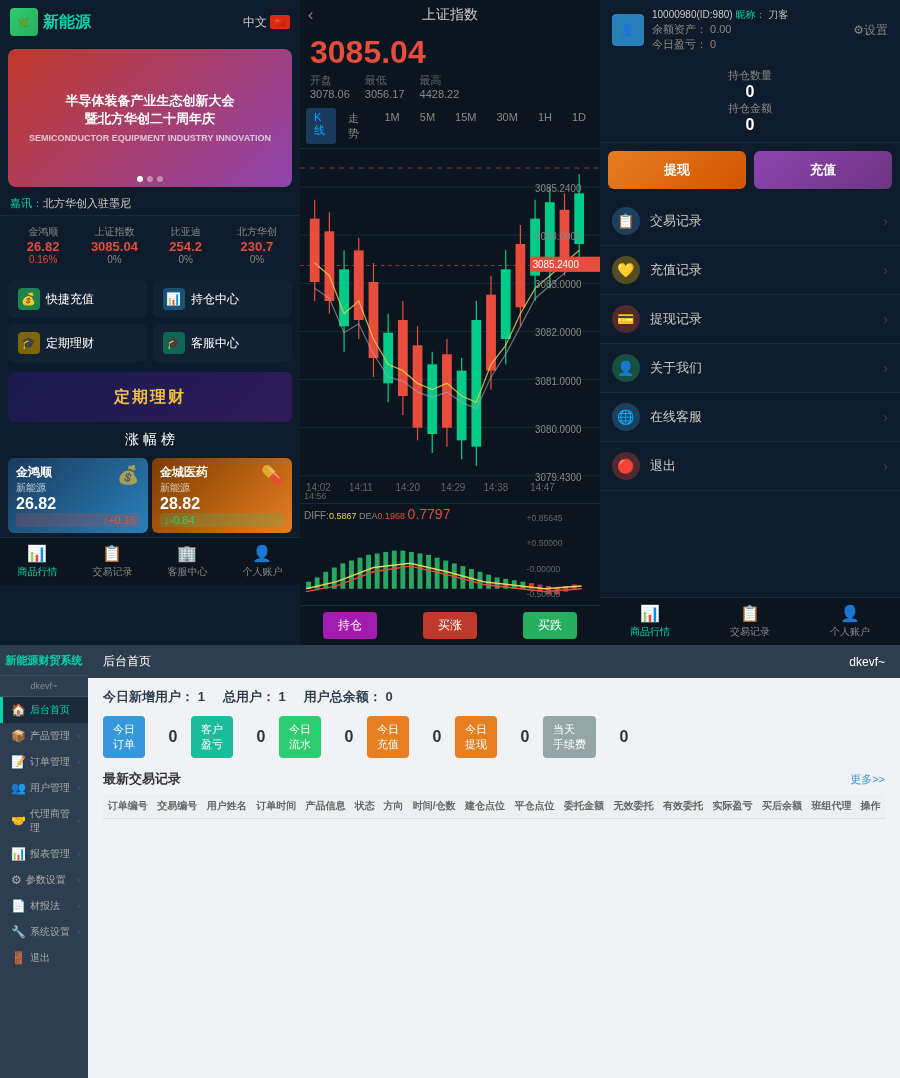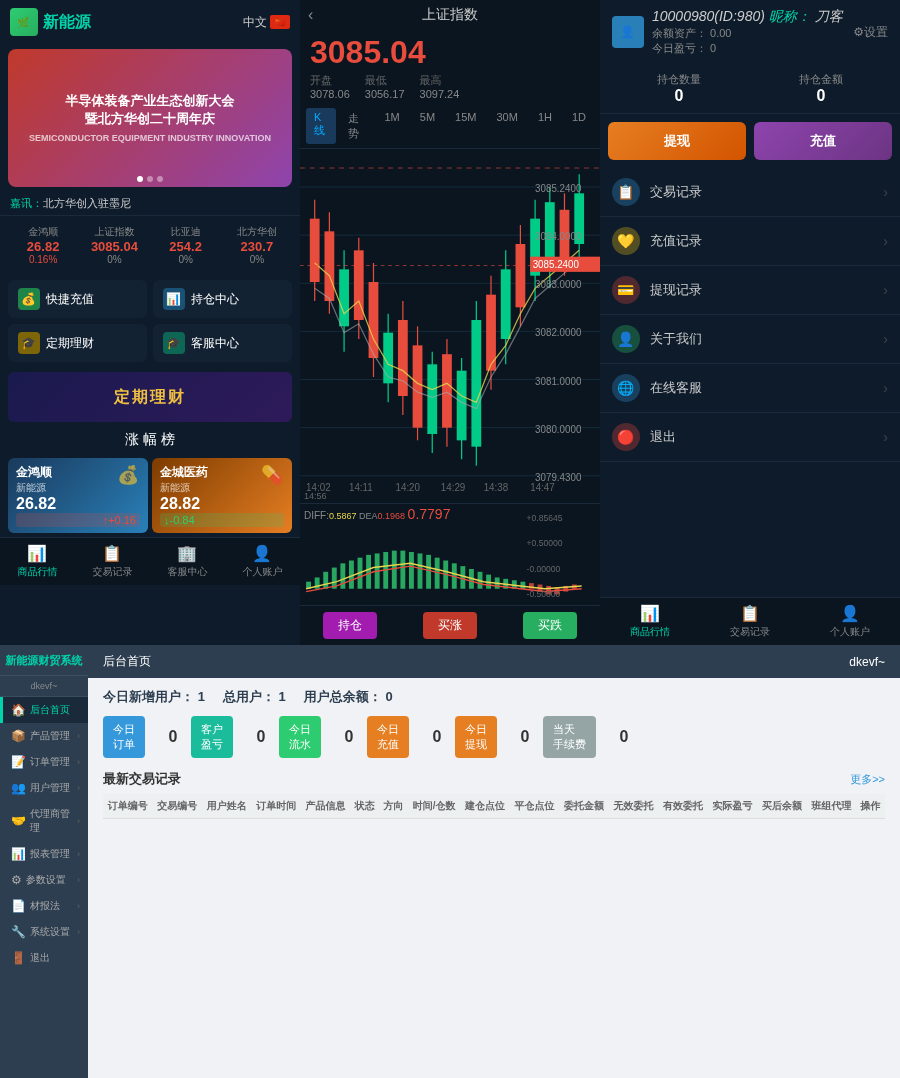--- a/index.html
+++ b/index.html
@@ -89,25 +89,25 @@
     .chart-nav-btn { padding: 5px 15px; border-radius: 4px; font-size: 12px; cursor: pointer; color: white; }
     .btn-dark { background: #a21caf; }
     .btn-red { background: #c0392b; }
     .btn-green { background: #27ae60; }
 
     
     .right-panel { width: 300px; height: 645px; background: #0d1b2a; color: white; display: flex; flex-direction: column; }
     .right-header { padding: 8px 12px; display: flex; align-items: center; gap: 8px; background: #0d1b2a; }
     .user-avatar { width: 32px; height: 32px; background: #2980b9; border-radius: 4px; display: flex; align-items: center; justify-content: center; font-size: 12px; }
     .user-info { flex: 1; }
-    .user-id { font-size: 14px; color: #ccc; font-style: italic; }
+    .user-id { font-size: 10px; color: #ccc; }
     .user-balance { font-size: 11px; color: #888; }
     .settings-btn { color: #888; font-size: 12px; cursor: pointer; }
 
-    .stats-row { display: flex; justify-content: space-around; padding: 8px; background: #0d1b2a; border-bottom: 1px solid #1a2a3a; }
+    .stats-row { display: flex; justify-content: space-around; padding: 8px; background: #0d1b2a; border-bottom: 1px solid #1a2a3a; flex-direction: column; }
     .stat-item { text-align: center; }
     .stat-label { font-size: 11px; color: #888; }
     .stat-value { font-size: 16px; font-weight: bold; color: white; }
 
     .action-buttons { display: flex; gap: 8px; padding: 8px; }
     .withdraw-btn { flex: 1; padding: 10px; background: linear-gradient(135deg, #e67e22, #d35400); border-radius: 6px; text-align: center; font-size: 13px; font-weight: bold; color: white; cursor: pointer; }
     .deposit-btn { flex: 1; padding: 10px; background: linear-gradient(135deg, #8e44ad, #6c3483); border-radius: 6px; text-align: center; font-size: 13px; font-weight: bold; color: white; cursor: pointer; }
 
     .menu-list { flex: 1; overflow: hidden; }
     .menu-item { display: flex; align-items: center; padding: 10px 12px; border-bottom: 1px solid #1a2a3a; cursor: pointer; }
@@ -304,21 +304,21 @@
         <div class="price-detail">
           <span style="color:#666">开盘</span>
           <span>3078.06</span>
         </div>
         <div class="price-detail">
           <span style="color:#666">最低</span>
           <span>3056.17</span>
         </div>
         <div class="price-detail">
           <span style="color:#666">最高</span>
-          <span>3097.24</span>
+          <span>4428.22</span>
         </div>
       </div>
     </div>
 
     <div class="chart-tabs">
       <div class="chart-tab active">K线</div>
       <div class="chart-tab">走势</div>
       <div class="chart-tab">1M</div>
       <div class="chart-tab">5M</div>
       <div class="chart-tab">15M</div>

